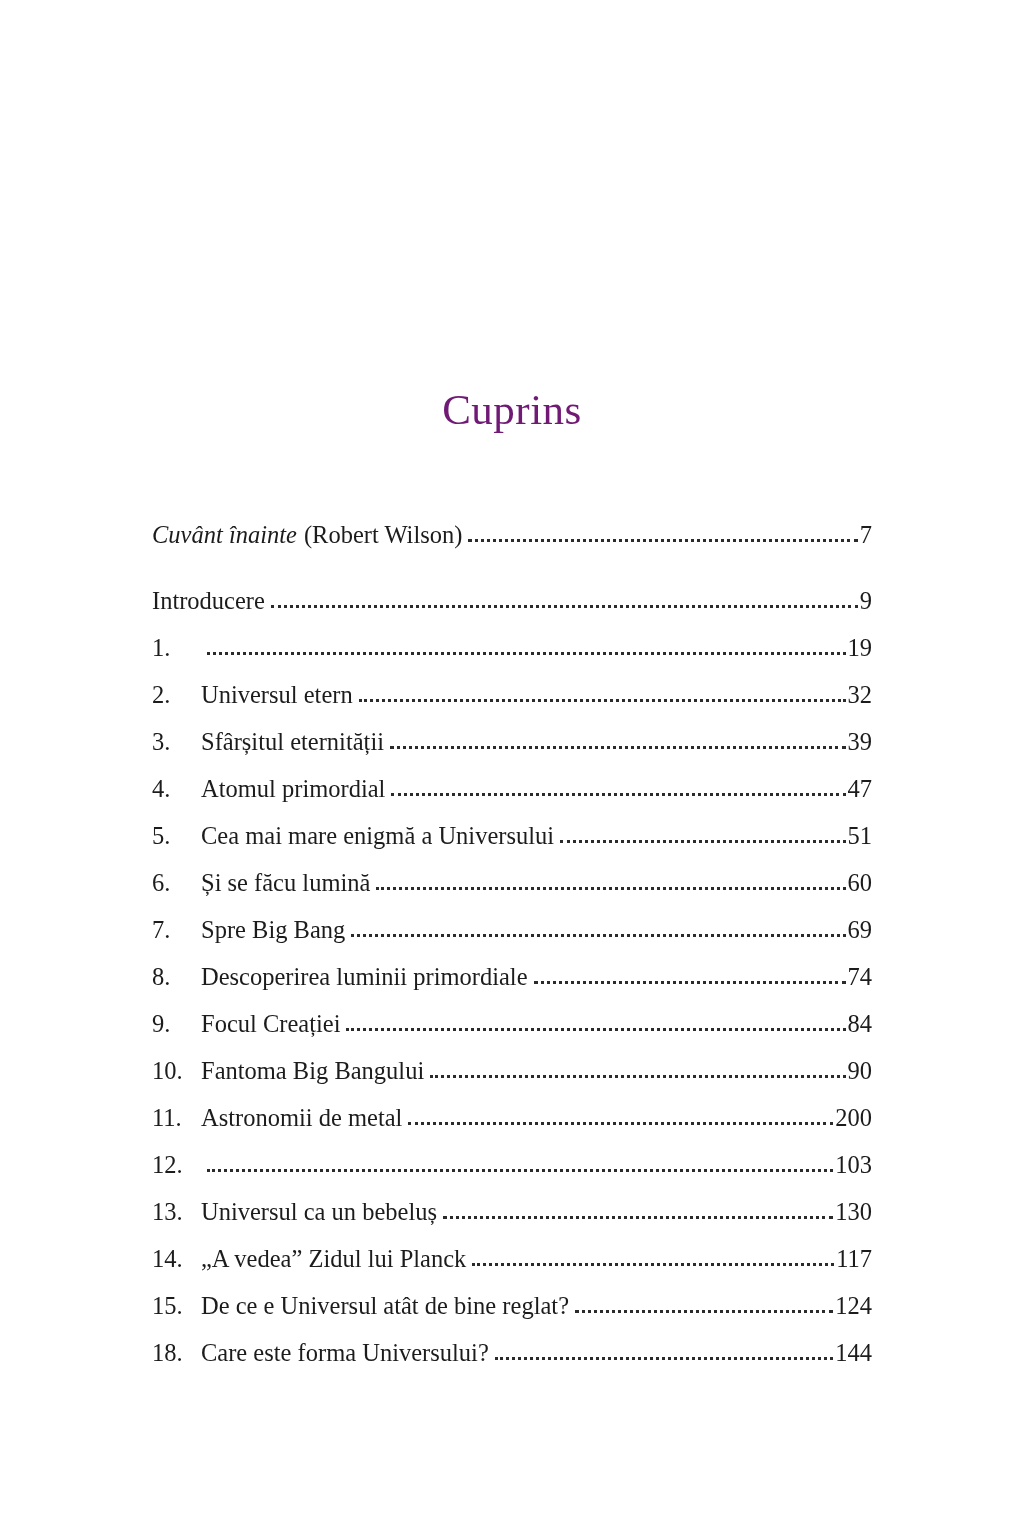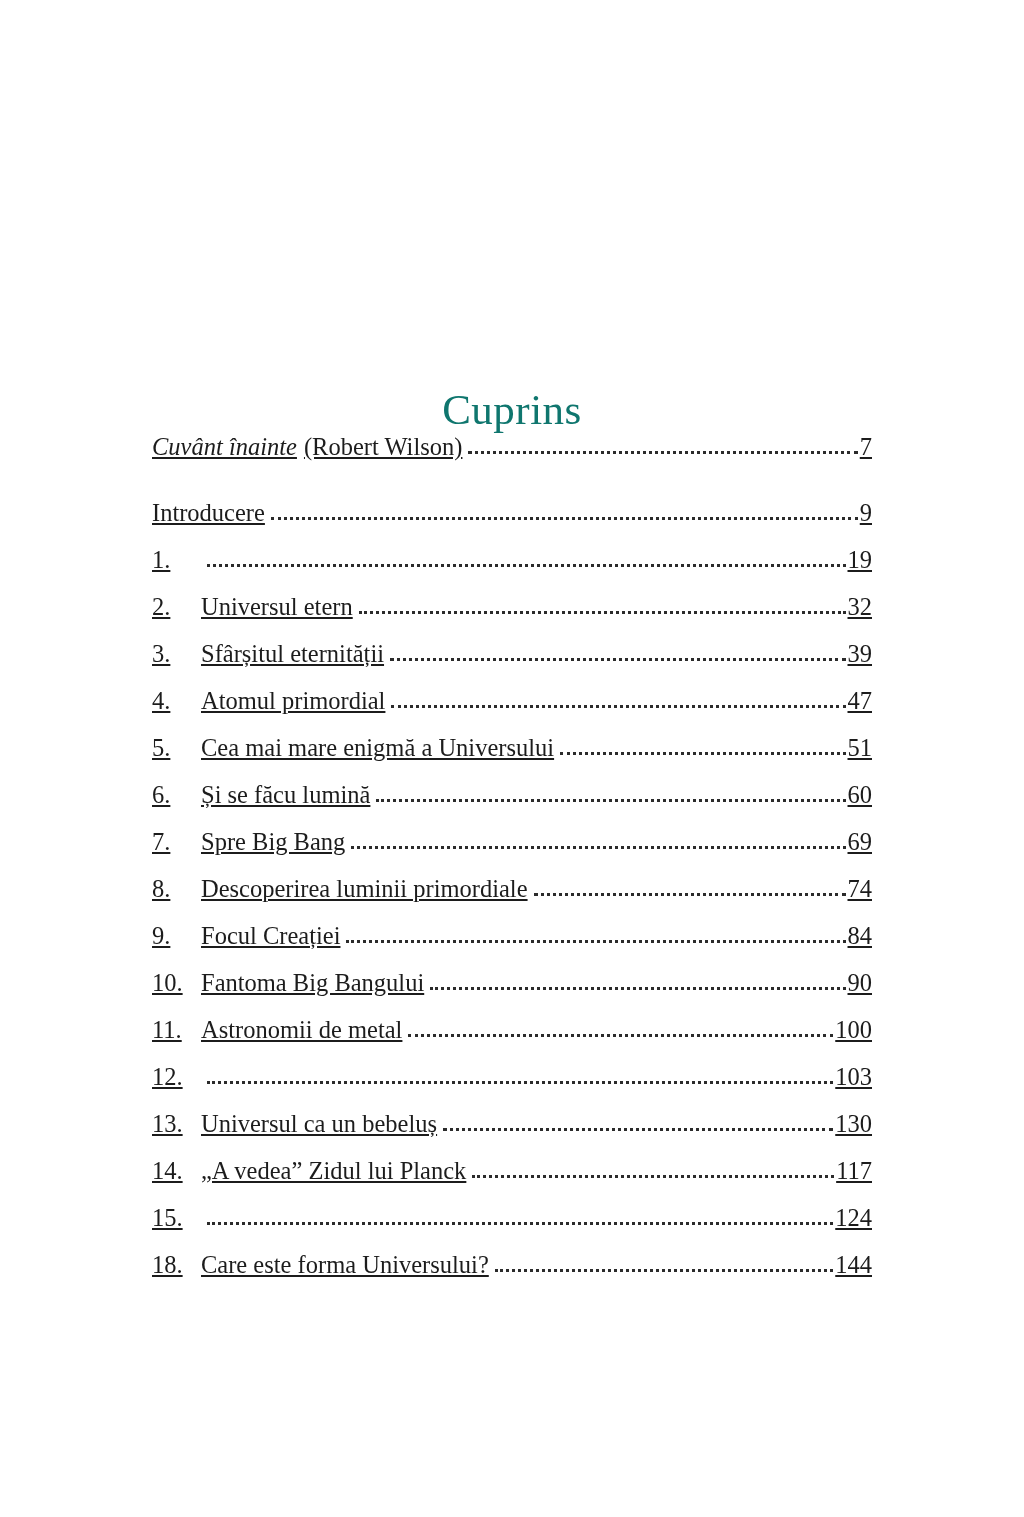--- a/index.html
+++ b/index.html
@@ -13,25 +13,25 @@
   }
   .page {
     padding: 386px 152px 0 152px;
   }
   .title {
     text-align: center;
     font-weight: 400;
     font-size: 43px;
     line-height: 1.1;
     letter-spacing: 0.5px;
-    color: #0f766e;
+    color: #701a75;
   }
   .toc {
+    margin-top: 88px;
     font-size: 24.5px;
-    text-decoration: underline;
   }
   .row {
     display: flex;
     align-items: flex-end;
     line-height: 27px;
     margin-bottom: 20px;
     white-space: nowrap;
   }
   .row.foreword { margin-bottom: 39px; }
   .num {
@@ -145,21 +145,21 @@
     <span class="num">10.</span>
     <span class="label">Fantoma Big Bangului</span>
     <span class="leader"></span>
     <span class="pg">90</span>
   </div>
 
   <div class="row">
     <span class="num">11.</span>
     <span class="label">Astronomii de metal</span>
     <span class="leader"></span>
-    <span class="pg">100</span>
+    <span class="pg">200</span>
   </div>
 
   <div class="row">
     <span class="num">12.</span>
     <span class="leader"></span>
     <span class="pg">103</span>
   </div>
 
   <div class="row">
     <span class="num">13.</span>
@@ -170,20 +170,21 @@
 
   <div class="row">
     <span class="num">14.</span>
     <span class="label">„A vedea” Zidul lui Planck</span>
     <span class="leader"></span>
     <span class="pg">117</span>
   </div>
 
   <div class="row">
     <span class="num">15.</span>
+    <span class="label">De ce e Universul atât de bine reglat?</span>
     <span class="leader"></span>
     <span class="pg">124</span>
   </div>
 
   <div class="row">
     <span class="num">18.</span>
     <span class="label">Care este forma Universului?</span>
     <span class="leader"></span>
     <span class="pg">144</span>
   </div>

